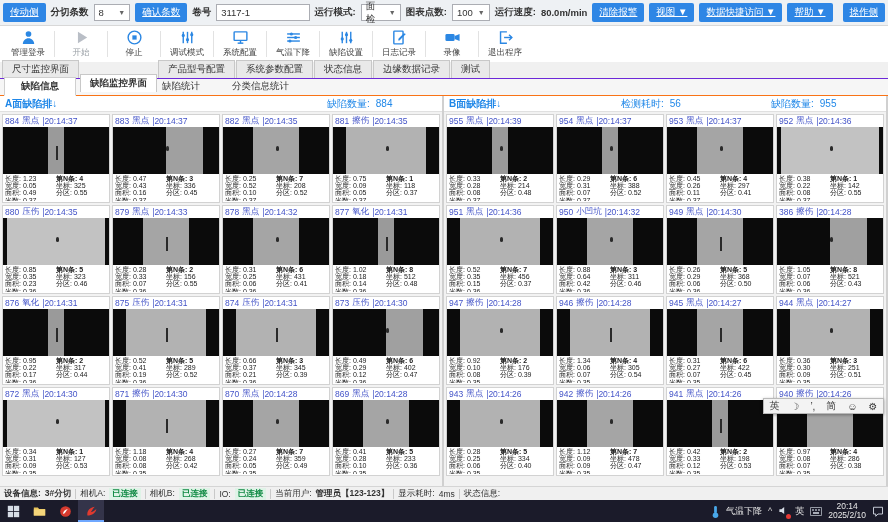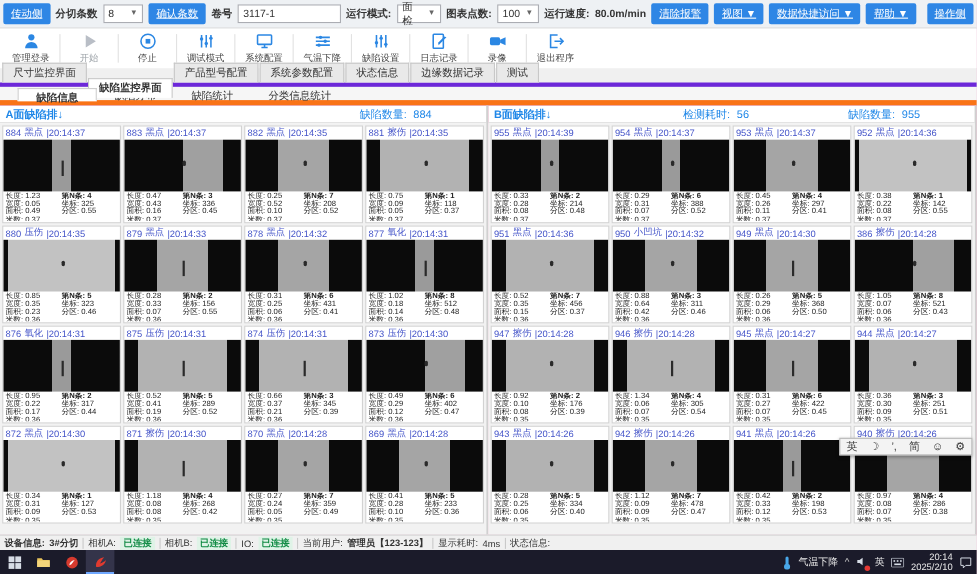--- a/index.html
+++ b/index.html
@@ -25,31 +25,31 @@
 
   
   .toolbar2 { height:36px; background:#fff; display:flex; align-items:center; padding:0 2px; flex:0 0 auto; }
   .action { width:52px; height:34px; display:flex; flex-direction:column; align-items:center; justify-content:center; cursor:pointer; }
   .action .aicon { width:17px; height:17px; }
   .action .aicon svg { width:100%; height:100%; }
   .action .albl { font-size:8.5px; color:#444; margin-top:1px; white-space:nowrap; }
   .vdiv { width:1px; height:26px; background:#e2e2e2; }
 
   
-  .maintabs { height:17px; background:#f0f0f0; display:flex; align-items:flex-end; padding-left:2px; border-bottom:4px solid #6d28d9; flex:0 0 auto; }
+  .maintabs { height:17px; background:#f0f0f0; display:flex; align-items:flex-end; padding-left:2px; border-bottom:1px solid #6d28d9; flex:0 0 auto; }
   .mtab { font-size:9.5px; color:#333; padding:2px 9px; background:#e9e9e9; border:1px solid #c8c8c8; border-bottom:none; margin-right:1px; white-space:nowrap; }
   .mtab.active { background:#fff; font-weight:bold; position:relative; top:14px; }
 
   
-  .subtabs { height:17px; background:#f6f6f6; display:flex; padding-left:16px; border-bottom:5px solid #f97316; flex:0 0 auto; }
+  .subtabs { height:17px; background:#f6f6f6; display:flex; align-items:flex-end; padding-left:4px; border-bottom:1px solid #f97316; flex:0 0 auto; }
   .stab { font-size:9.5px; color:#333; padding:2px 16px; white-space:nowrap; }
   .stab.active { background:#fff; border:1px solid #cfcfcf; border-bottom:1px solid #fff; font-weight:bold; position:relative; top:1px; }
 
   
-  .panels { flex:1; display:flex; background:#be185d; min-height:0; }
+  .panels { flex:1; display:flex; background:#eab308; min-height:0; }
   .panel { width:444px; background:#fff; border-right:2px solid #d0d0d0; display:flex; flex-direction:column; min-height:0; }
   .phdr { height:16px; display:flex; align-items:center; font-size:10px; padding:0 5px; border-bottom:1px solid #e0e0e0; flex:0 0 auto; }
   .ptitle { color:#1f87e8; font-weight:bold; flex:1; }
   .pmid { color:#1f87e8; width:150px; }
   .pright { color:#1f87e8; width:110px; text-align:left; }
   .pmid b,.pright b { font-weight:normal; margin-left:6px; }
   .grid { flex:1; display:grid; grid-template-columns:repeat(4,1fr); grid-auto-rows:89px; gap:2px; padding:2px; background:#f2f2f2; min-height:0; }
 
   
   .card { background:#fff; border:1px solid #d2d2d2; display:flex; flex-direction:column; overflow:hidden; }
@@ -80,21 +80,21 @@
   .ok { color:#0f8a43; font-weight:bold; background:#dff3e7; padding:0 3px; }
 
   
   .taskbar { height:22px; background:#1b1b2a; display:flex; align-items:center; color:#e8e8e8; flex:0 0 auto; }
   .tbicon { width:26px; height:22px; display:flex; align-items:center; justify-content:center; }
   .tbicon svg { width:13px; height:13px; }
   .tbicon.activeapp { background:#34344a; box-shadow:inset 0 -2px 0 #6fa8ff; }
   .tbsp { flex:1; }
   .tray { display:flex; align-items:center; gap:6px; padding-right:4px; font-size:9px; }
   .tray .caret { color:#cfcfcf; font-size:9px; }
-  .clock { text-align:right; font-size:8.5px; line-height:9px; }
+  .clock { text-align:center; font-size:8.5px; line-height:9px; }
   .redbadge { position:relative; }
   .redbadge::after { content:""; position:absolute; right:-2px; bottom:-1px; width:5px; height:5px; border-radius:50%; background:#e53935; }
 </style>
 </head>
 <body>
 
 <div class="app">
 
 
   <div class="toolbar1">

